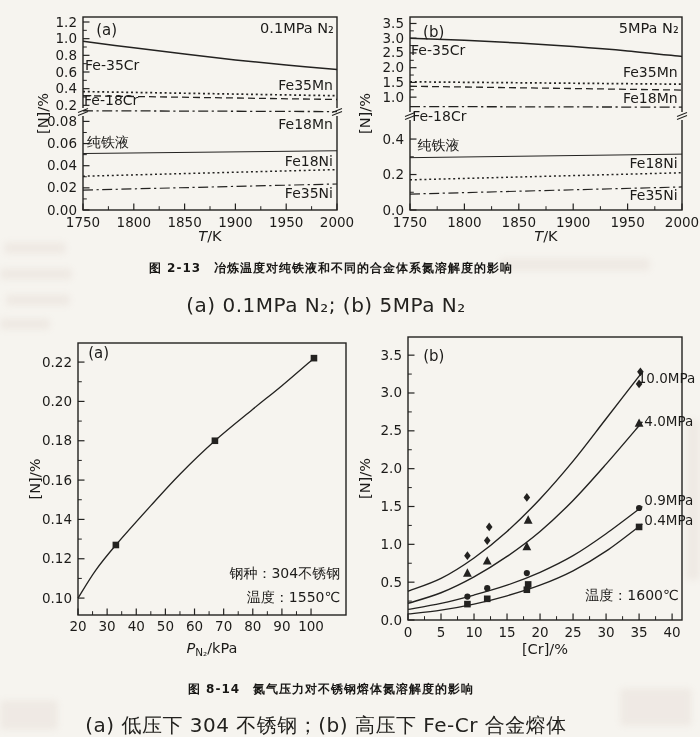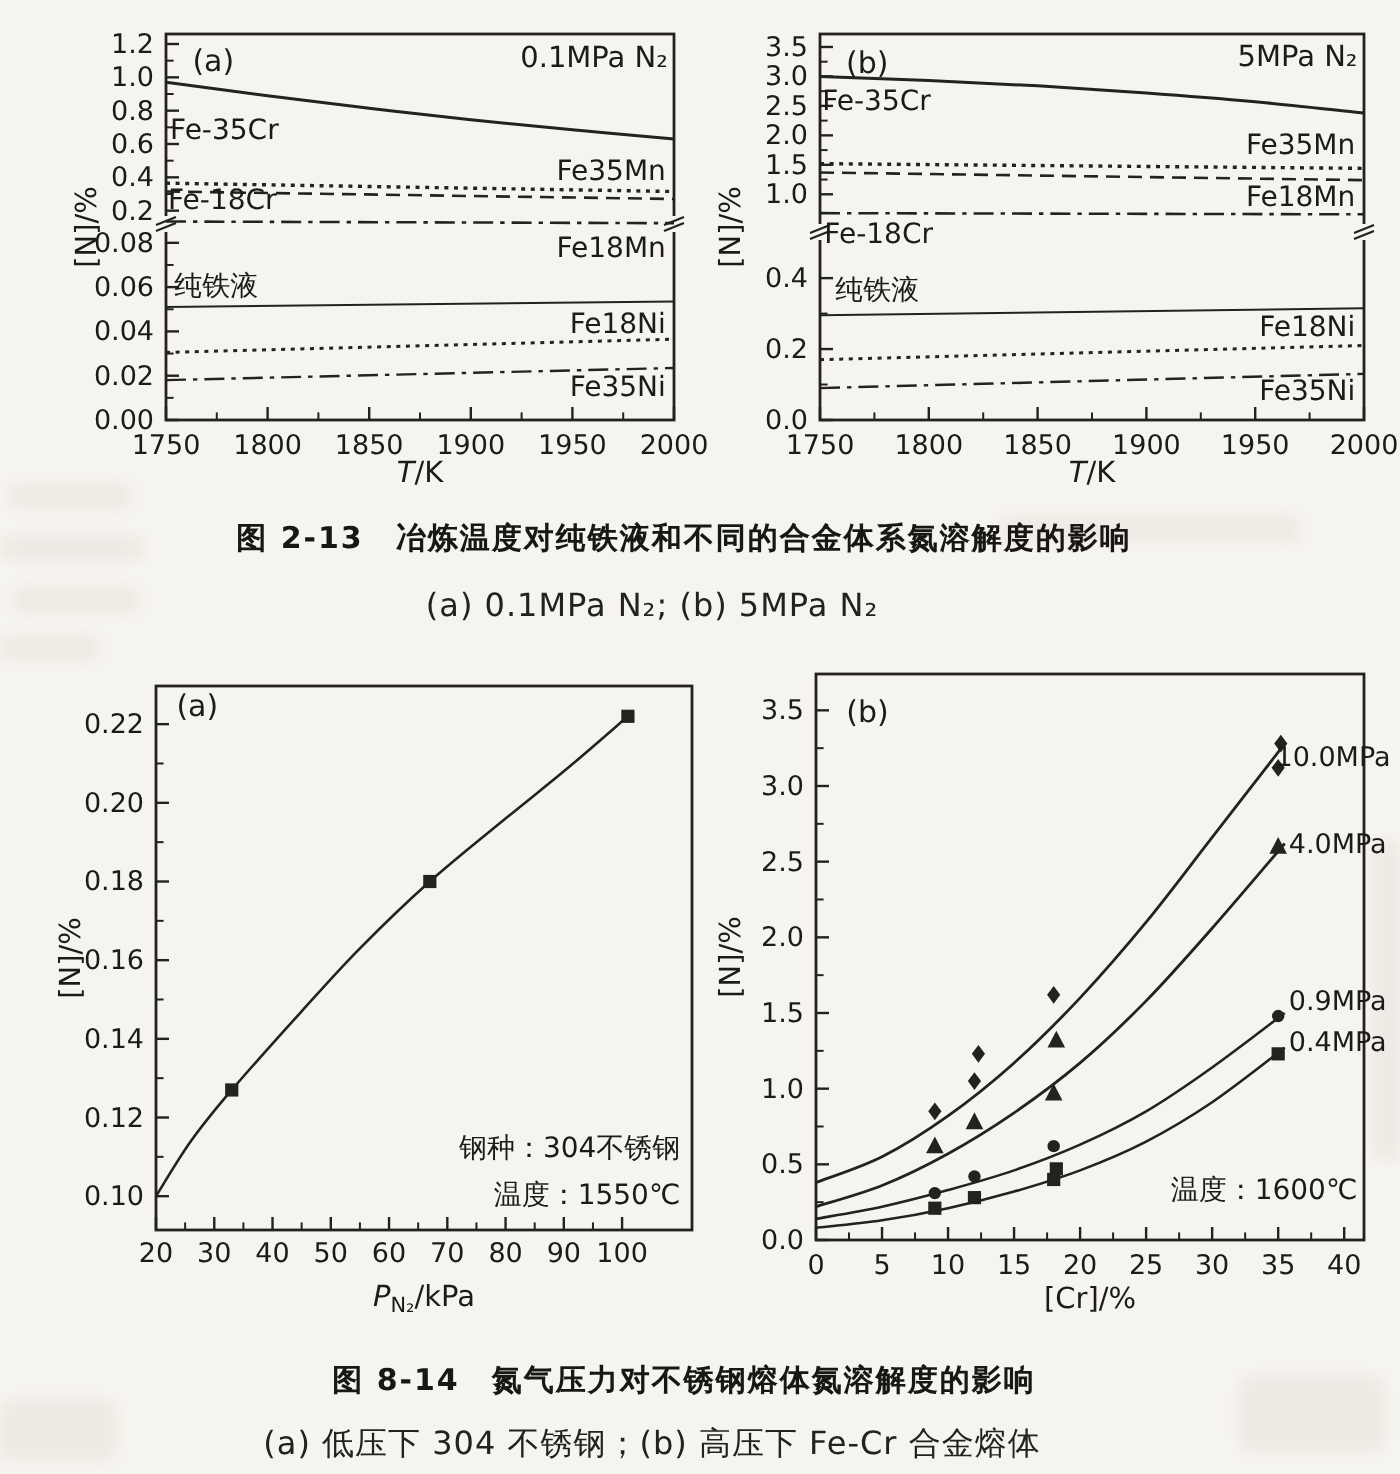--- a/index.html
+++ b/index.html
@@ -1,22 +1,22 @@
 <!DOCTYPE html>
 <html><head>
 <meta charset="utf-8">
 <style>
   html,body{margin:0;padding:0;background:#e8e6e2;}
   .page{position:relative;width:700px;height:737px;background:#f6f4ef;overflow:hidden;
         font-family:"DejaVu Sans","Liberation Sans",sans-serif;color:#1c1b19;}
   .page svg{position:absolute;overflow:visible;}
   svg text{font-family:"DejaVu Sans","Liberation Sans",sans-serif;fill:#1c1b19;}
-  .caption{position:absolute;left:16px;width:652px;text-align:center;font-size:15px;
+  .caption{position:absolute;left:5px;width:652px;text-align:center;font-size:12px;
            font-weight:bold;letter-spacing:1px;color:#181715;}
-  .subcaption{position:absolute;left:0;width:652px;text-align:center;font-size:16px;
+  .subcaption{position:absolute;left:0;width:652px;text-align:center;font-size:20px;
               font-weight:normal;letter-spacing:0.5px;color:#23221f;}
   .artifact{position:absolute;background:#c2a89e;opacity:0.13;filter:blur(3px);border-radius:4px;}
 </style>
 </head>
 <body>
 
 <div class="page">
 
   <div class="artifact" style="left:4px;top:242px;width:62px;height:12px;"></div>
   <div class="artifact" style="left:0px;top:268px;width:72px;height:12px;"></div>

